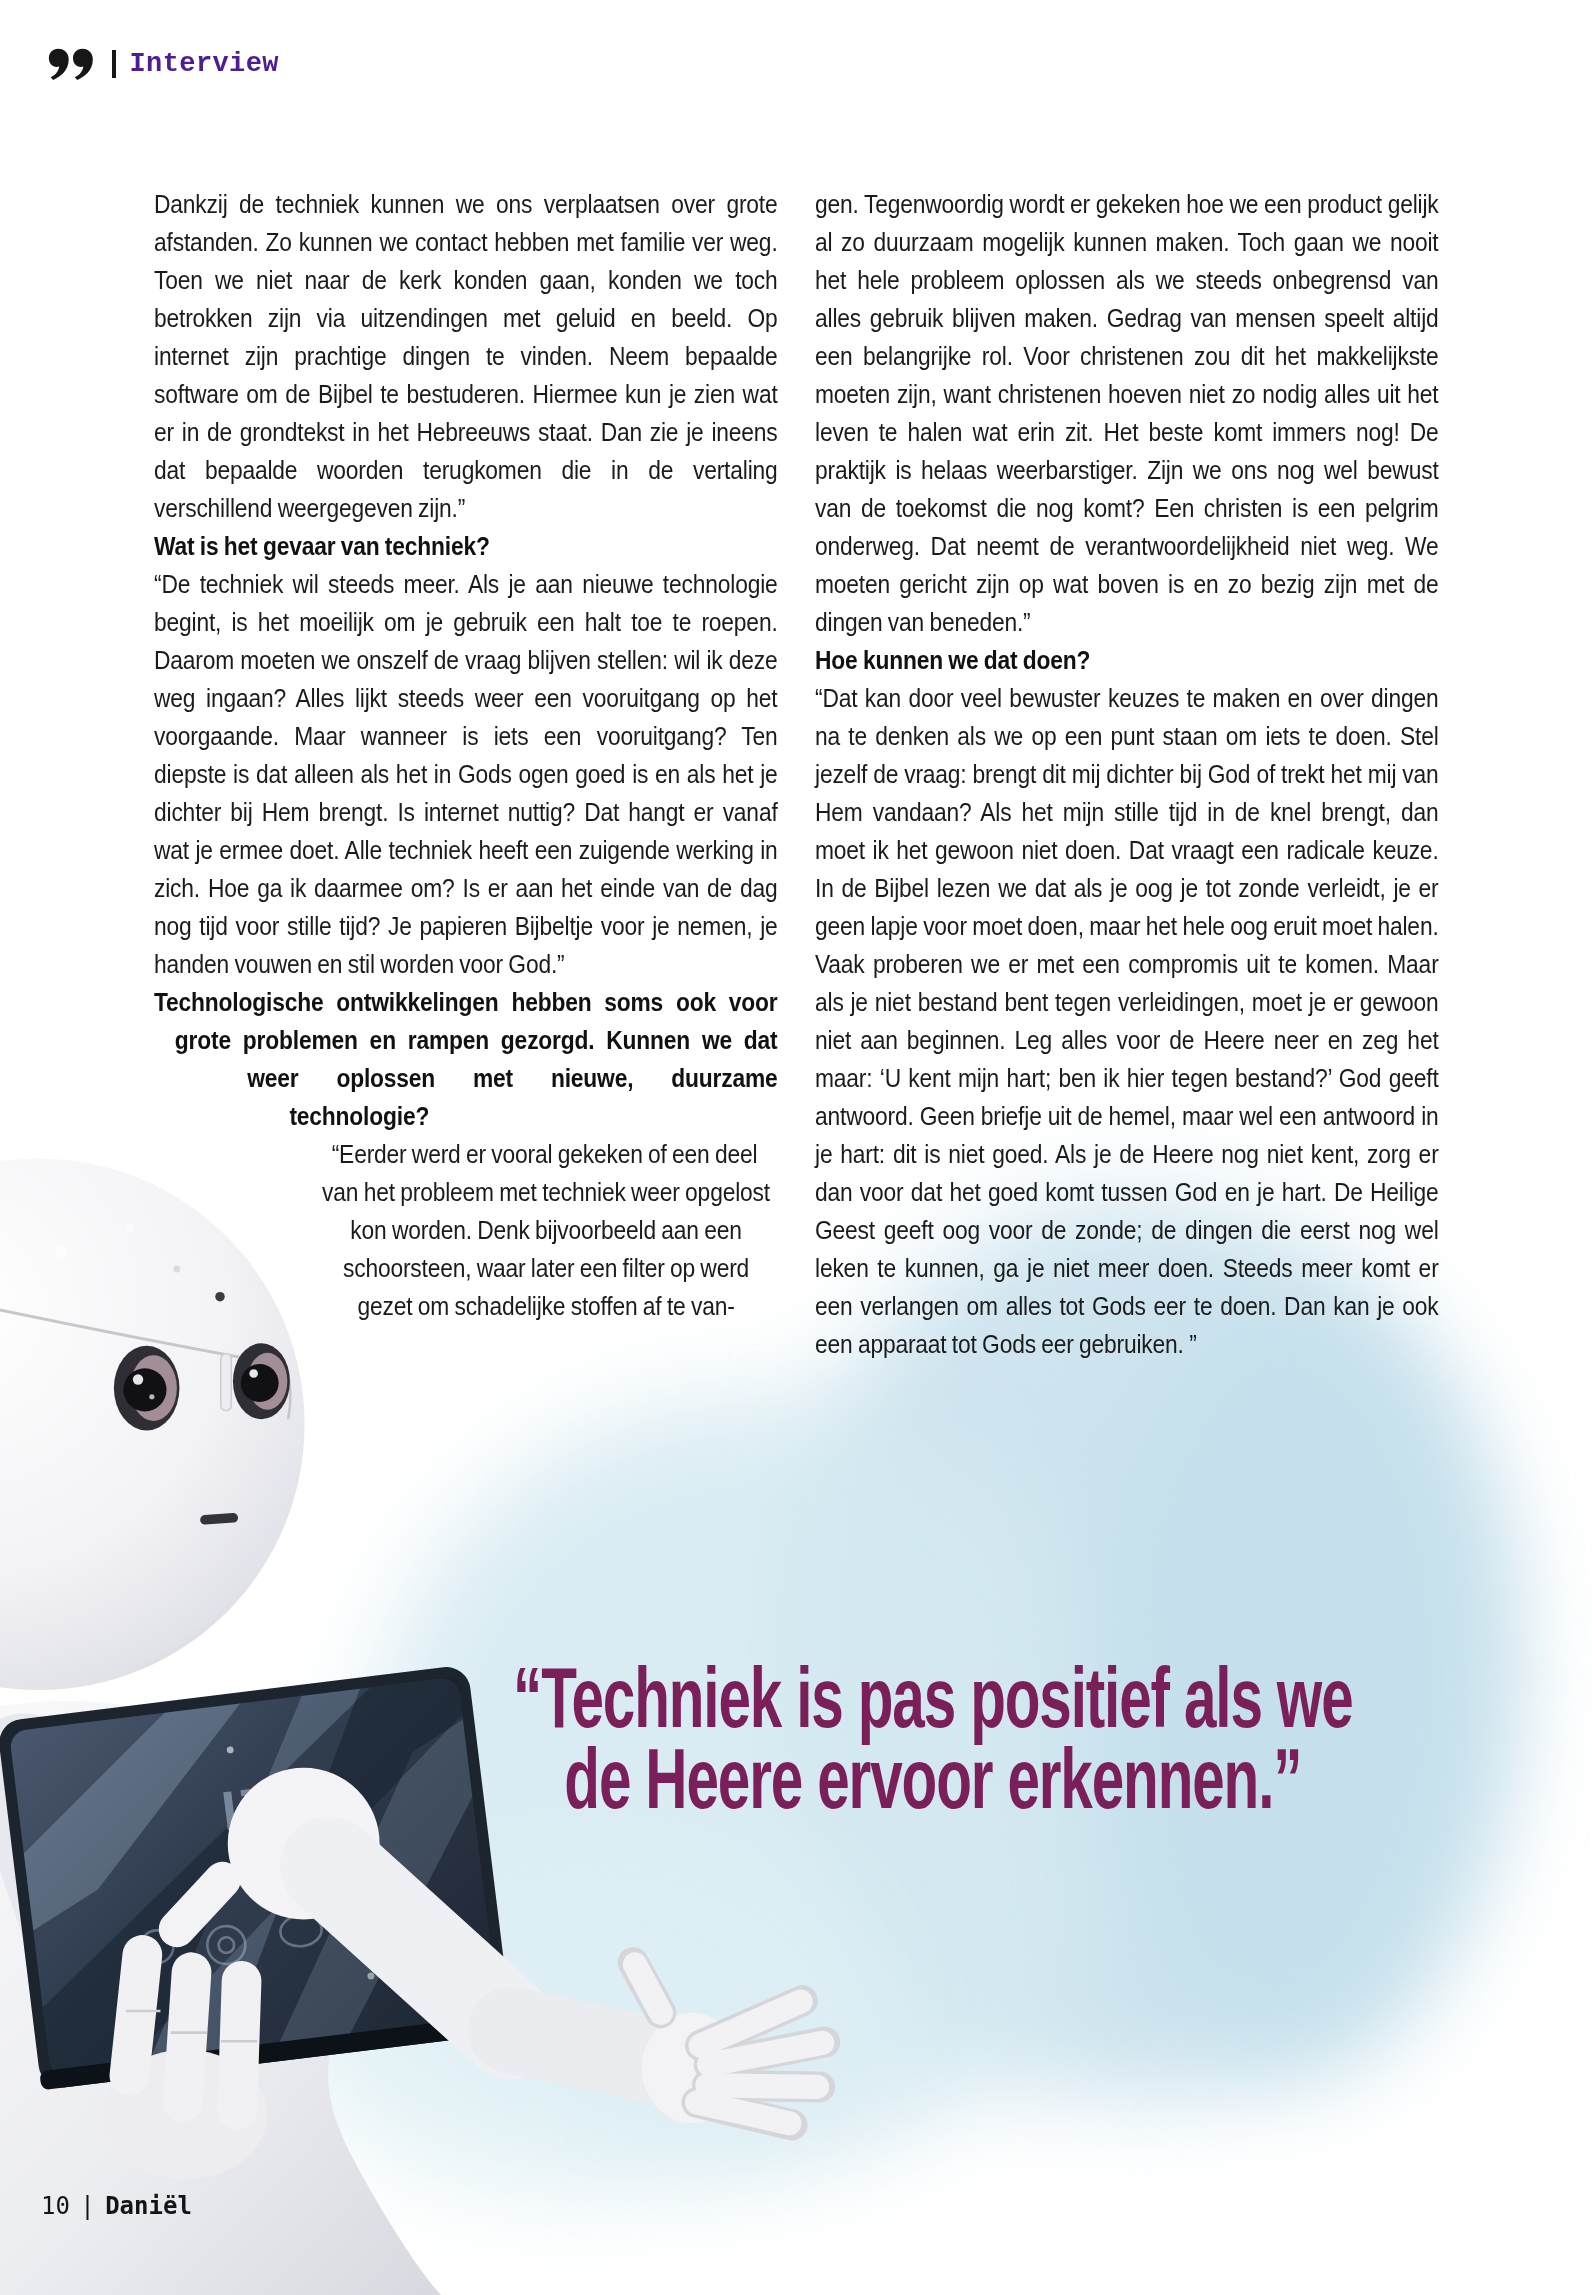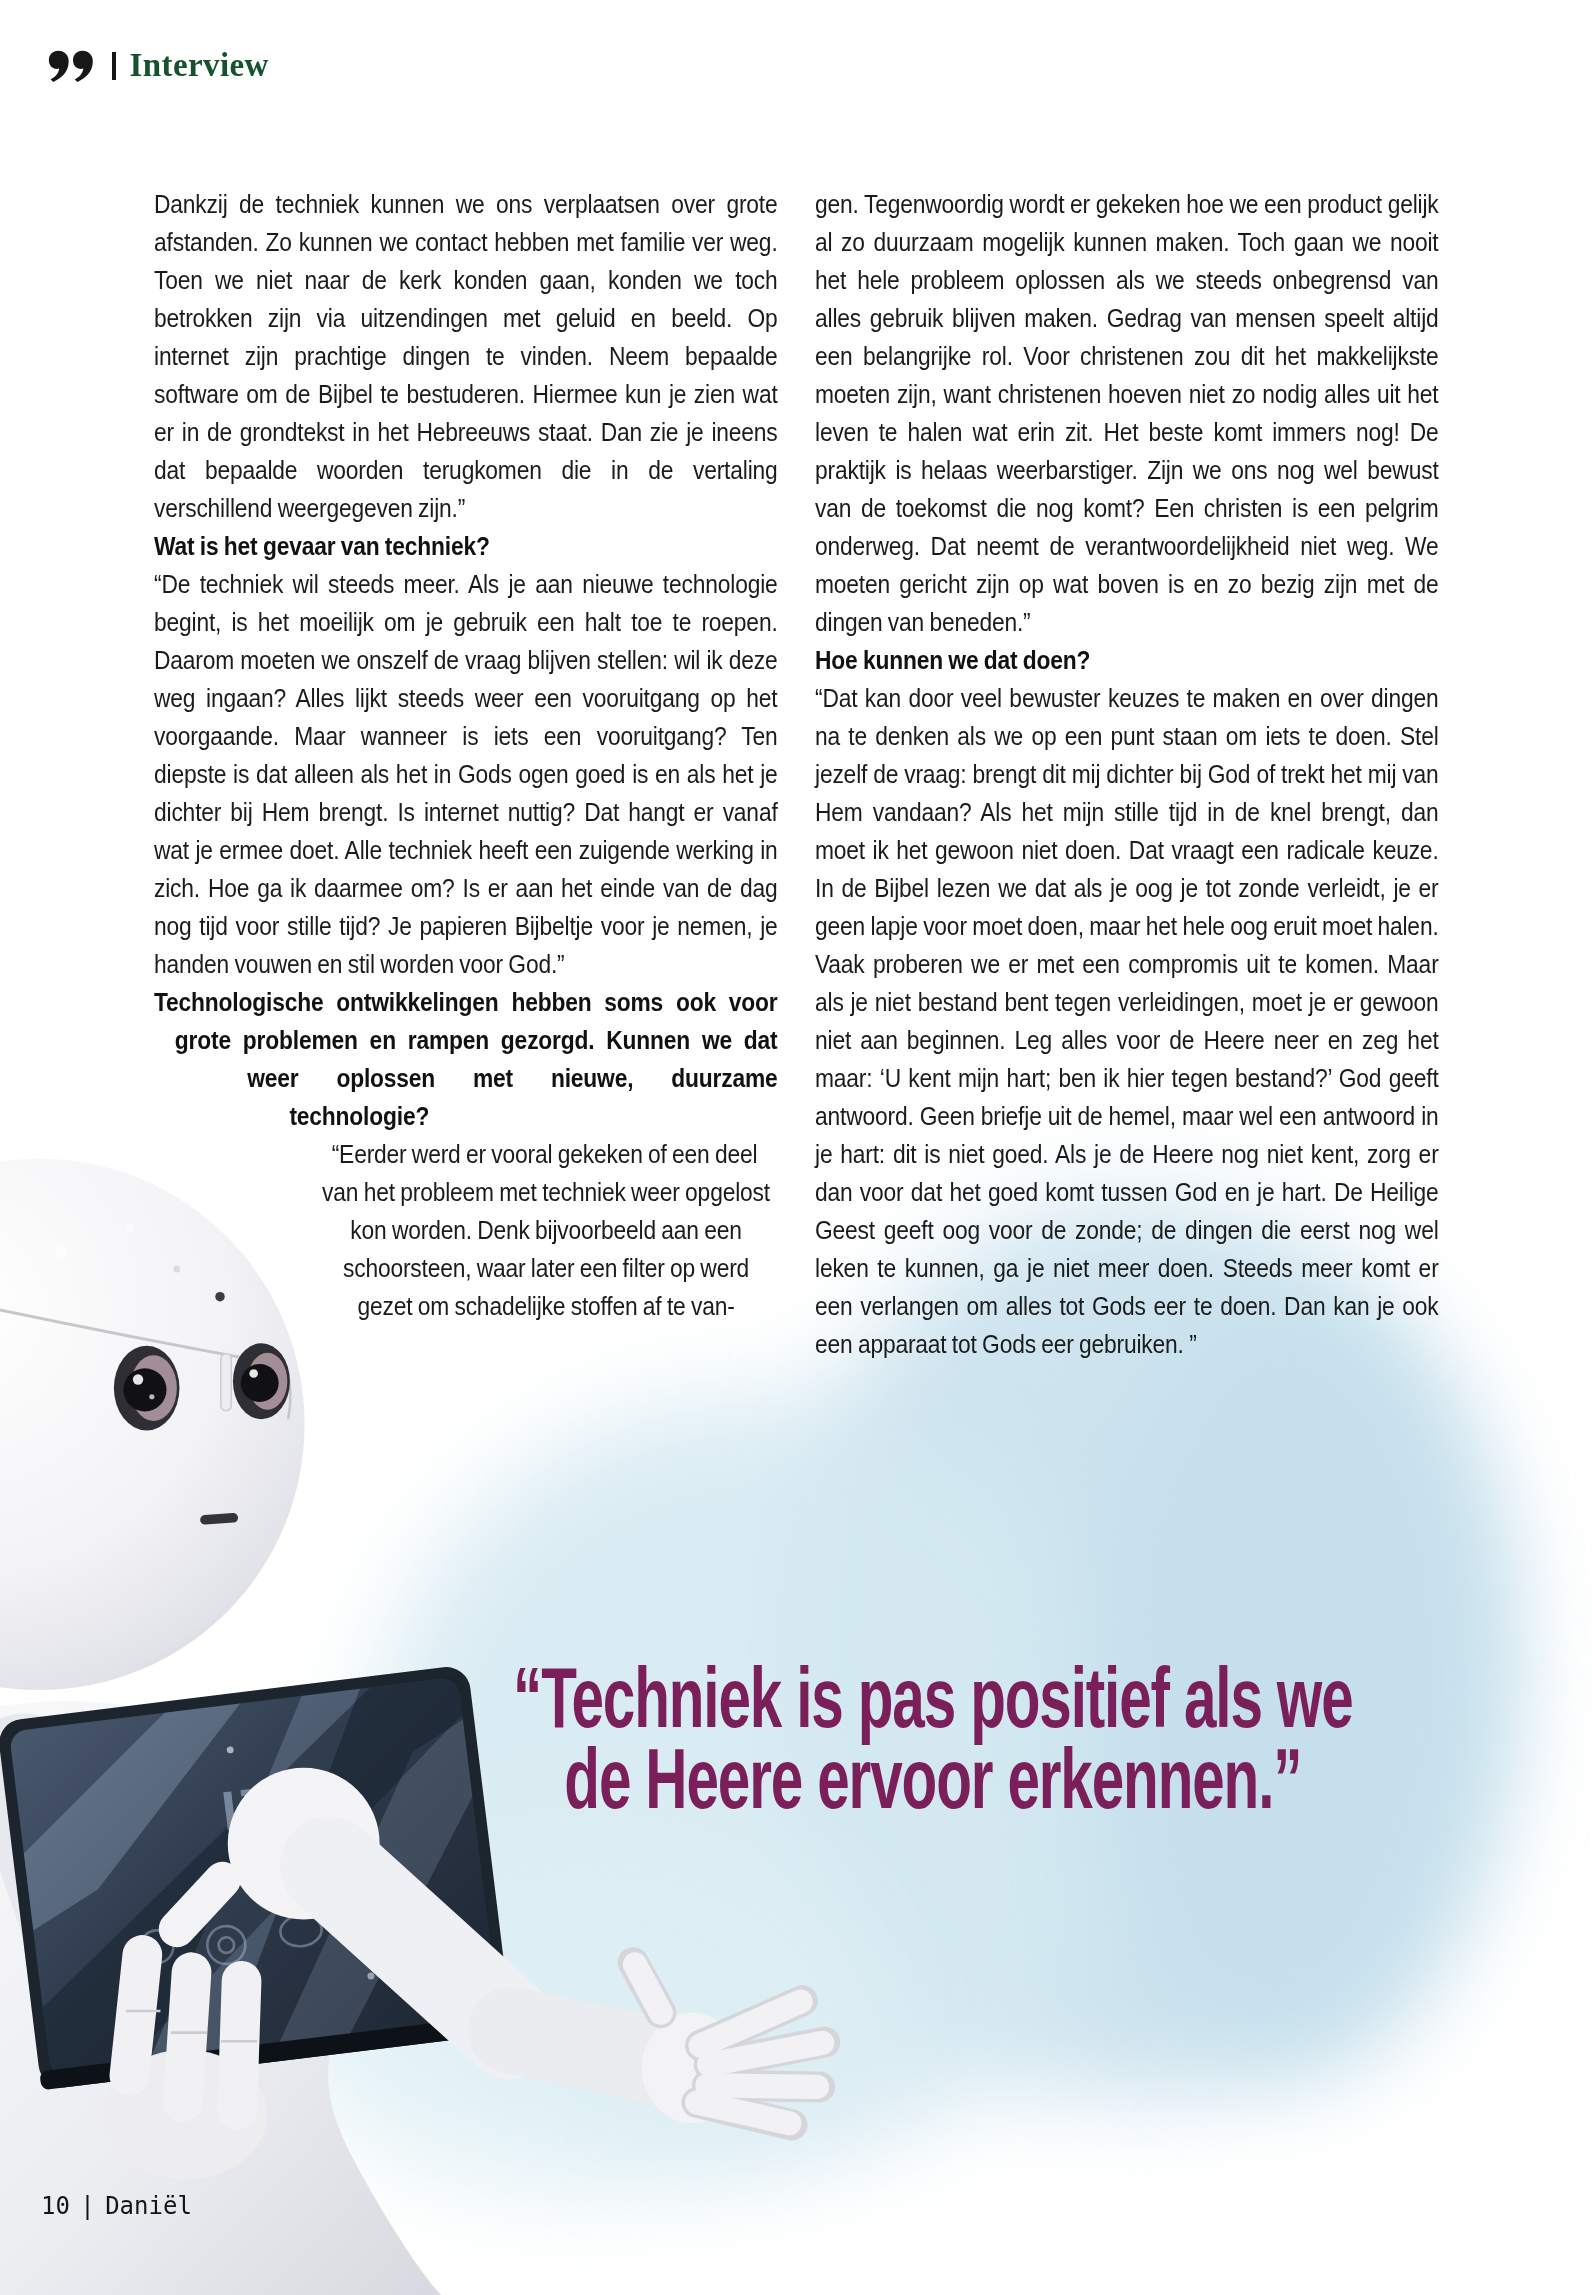--- a/index.html
+++ b/index.html
@@ -11,22 +11,22 @@
   .wash.w1{left:777px;top:1200px;width:725px;height:897px;background:rgba(203,227,238,0.95);}
   .wash.w2{left:371px;top:1398px;width:777px;height:759px;background:rgba(211,233,241,0.85);}
   .wash.w3{left:1087px;top:1294px;width:414px;height:777px;background:rgba(196,224,235,0.92);}
   .wash.w4{left:276px;top:1821px;width:604px;height:371px;background:rgba(221,239,244,0.8);}
 
   .robot-layer{position:absolute;left:0;top:1148px;z-index:2;}
 
   
   .header{position:absolute;left:48px;top:47px;display:flex;align-items:center;gap:14px;z-index:5;}
   .header .bar{width:3.5px;height:28px;background:#171717;}
-  .header-title{font-family:Liberation Serif, serif;font-weight:700;font-size:33px;
-                color:#14532d;letter-spacing:0.4px;}
+  .header-title{font-family:Liberation Mono, monospace;font-weight:700;font-size:27px;
+                color:#4c1d95;letter-spacing:0.4px;}
 
   
   .col{position:absolute;top:185px;width:711px;font-size:26px;line-height:38px;text-align:justify;
        transform:scaleX(0.877);transform-origin:0 0;letter-spacing:-0.2px;word-spacing:-0.9px;
        z-index:4;color:#1b1b1b;hyphens:auto;}
   .col-left{left:154px;}
   .col-right{left:815px;}
   .col p{margin:0;}
   .subhead{font-weight:700;margin-top:40px;letter-spacing:-0.2px;color:#111;}
   .question{font-weight:700;margin-top:43px;color:#111;}
@@ -38,21 +38,21 @@
   
   .pullquote{position:absolute;left:482px;top:1621px;width:902px;z-index:3;margin-top:36px;}
   .pullquote .inner{width:1326px;transform:scaleX(0.68);transform-origin:0 0;text-align:center;
       color:#7b1f5b;font-weight:700;font-size:86px;line-height:81px;letter-spacing:-1.7px;}
 
   
   .footer{position:absolute;left:41px;top:2192px;z-index:6;font-family:"DejaVu Sans Mono",monospace;
           font-size:24px;color:#141414;display:flex;align-items:flex-end;gap:10.4px;}
   .footer .pagenum{font-weight:400;}
   .footer .sep{font-weight:300;}
-  .footer .mag{font-weight:400;}
+  .footer .mag{font-weight:700;}
 </style>
 </head>
 <body>
 
 <div class="page">
 
   <div class="wash w1"></div>
   <div class="wash w2"></div>
   <div class="wash w3"></div>
   <div class="wash w4"></div>

